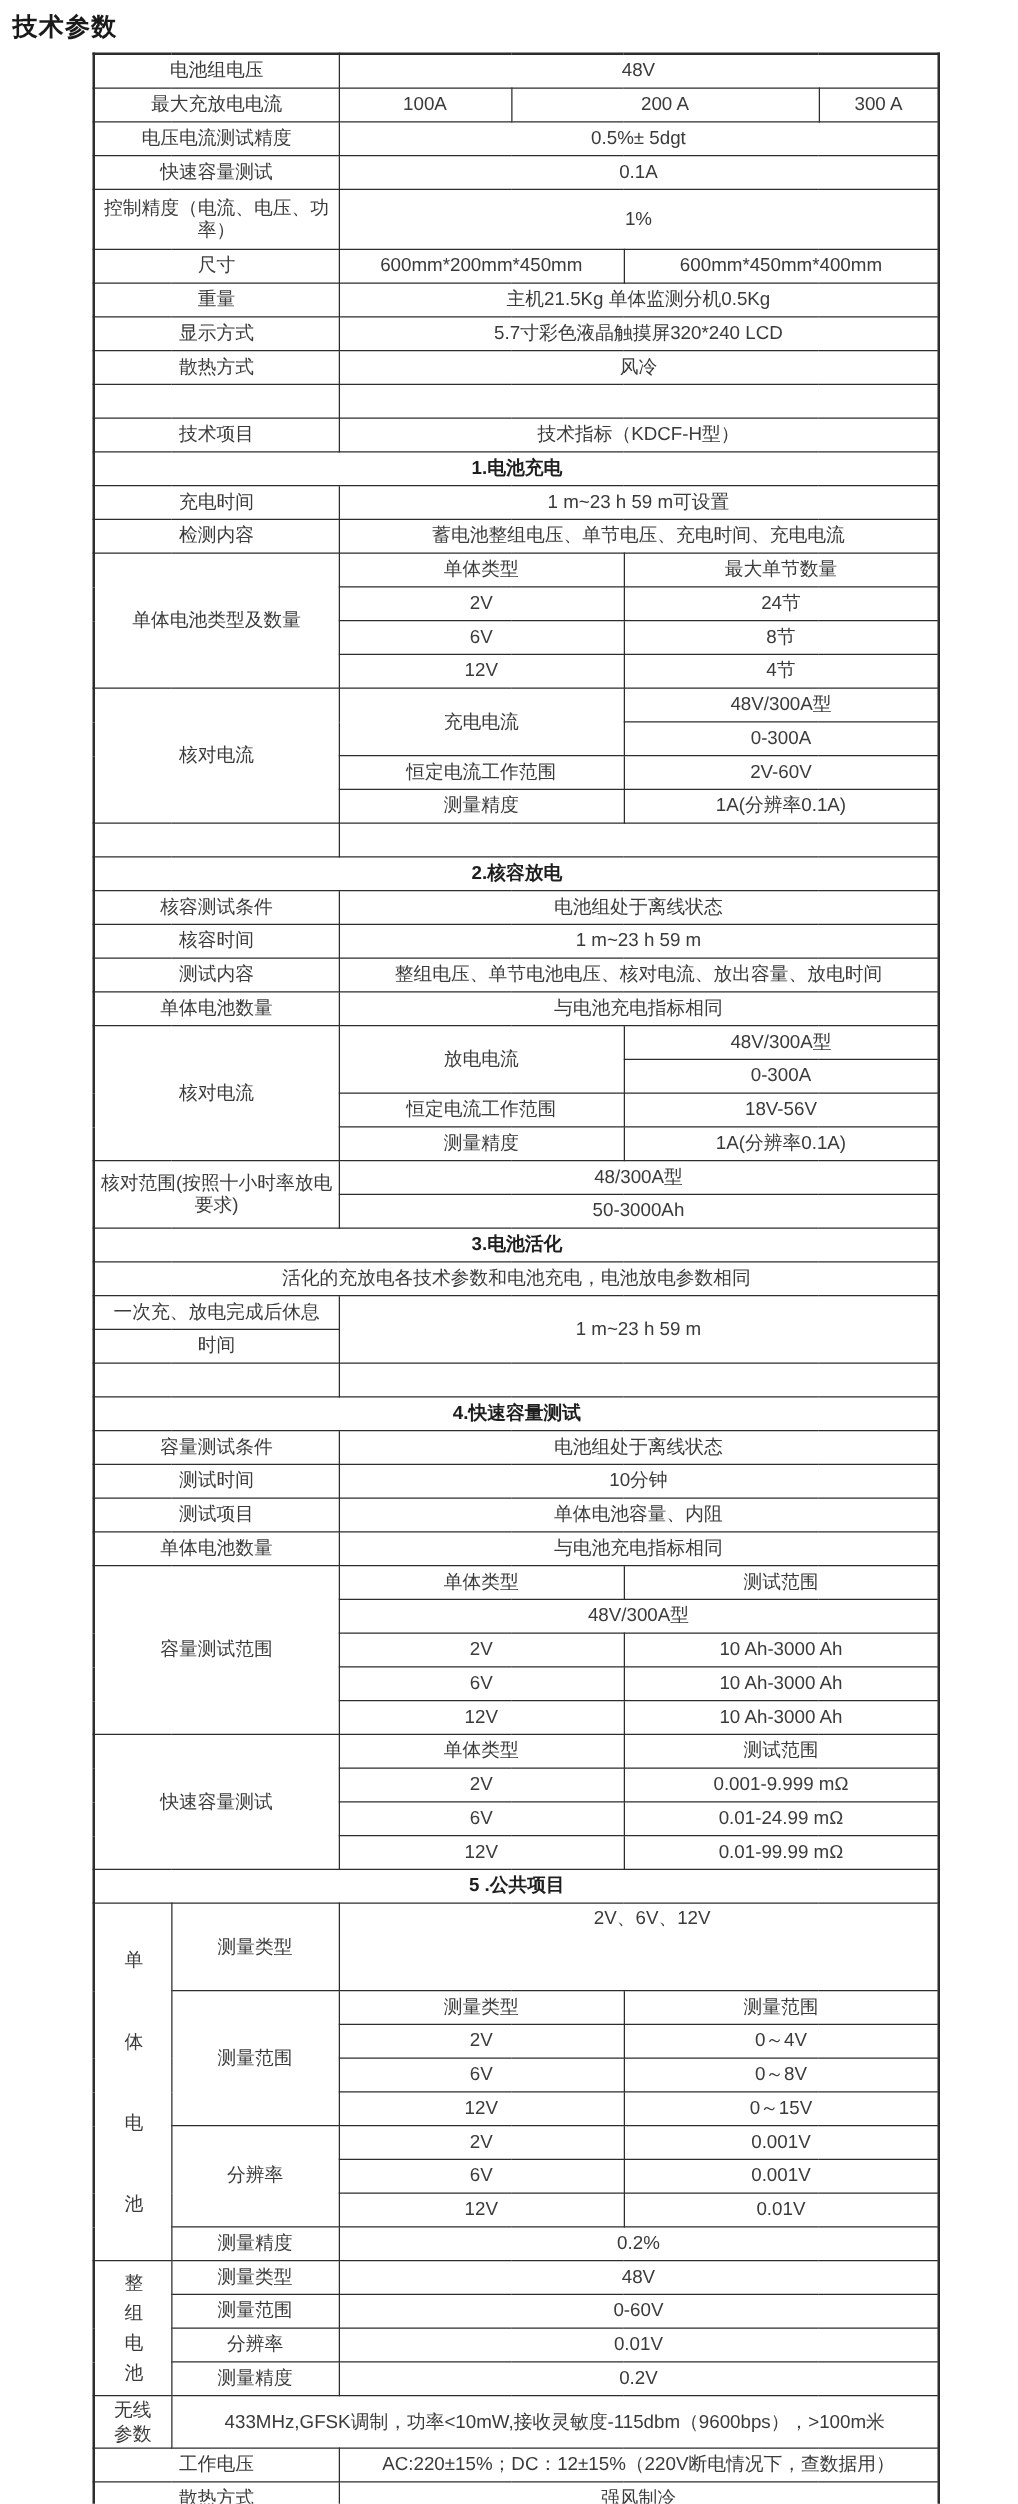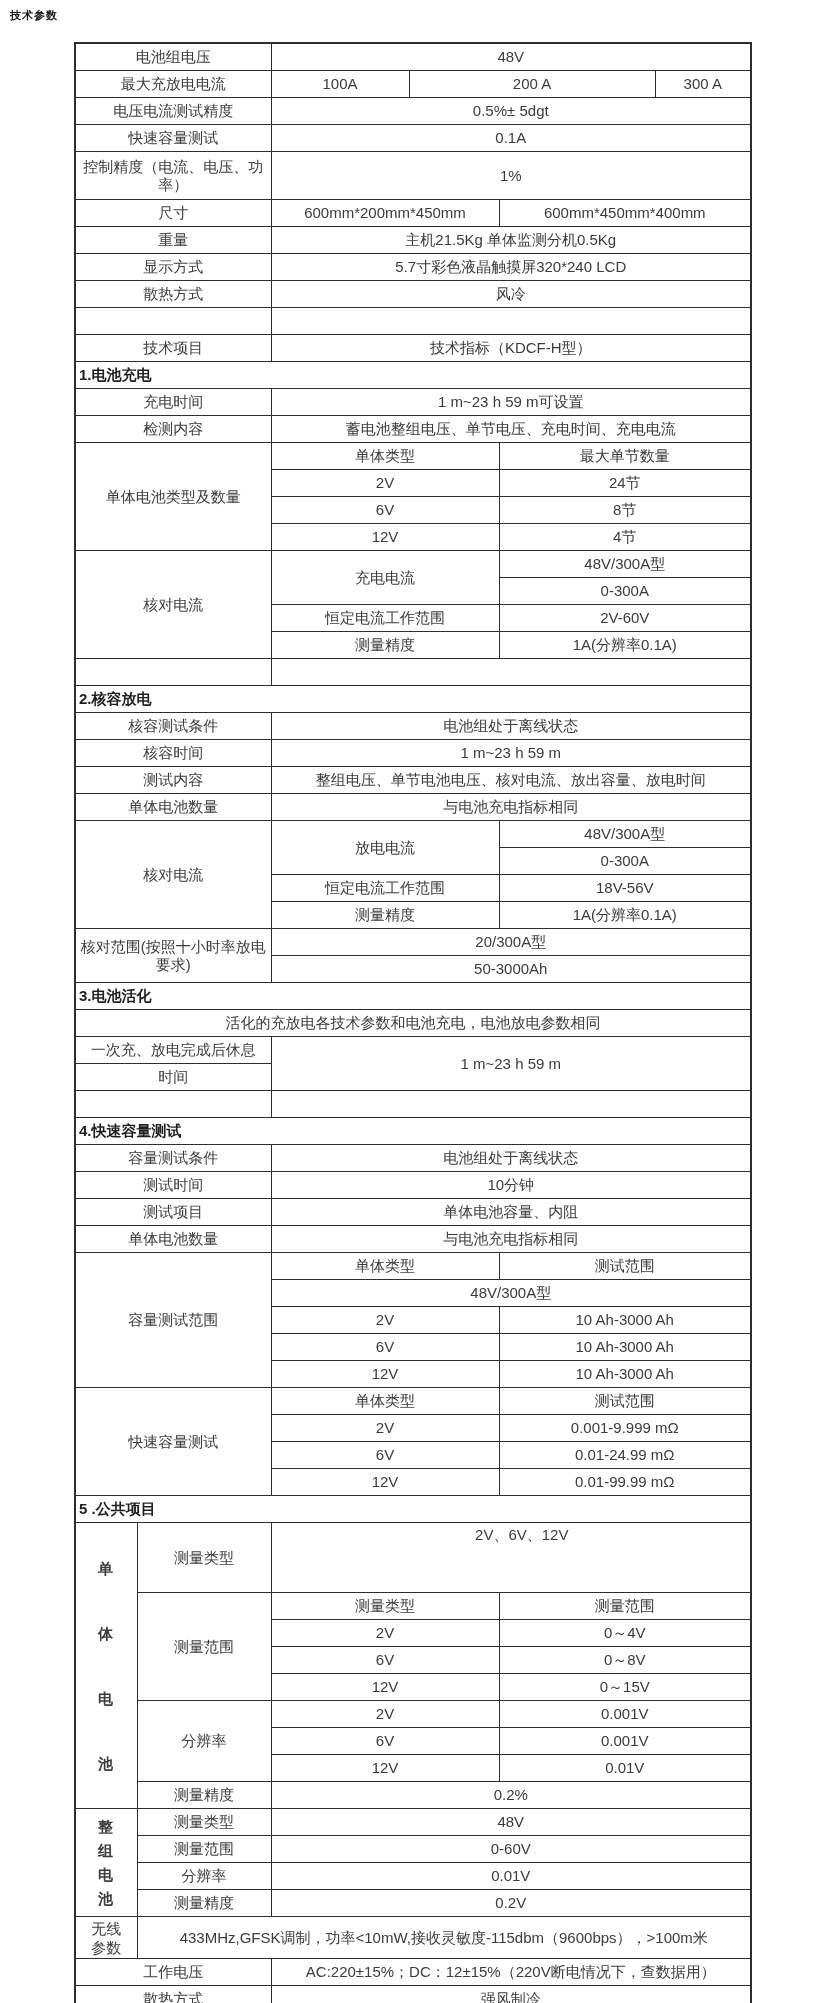--- a/index.html
+++ b/index.html
@@ -3,46 +3,46 @@
 <meta charset="utf-8">
 <style>
   html,body{margin:0;padding:0;background:#ffffff;}
   body{
     width:814px;height:2003px;position:relative;overflow:hidden;
     font-family:"Liberation Sans","DejaVu Sans",sans-serif;
     color:#3b3b3b;
   }
   .page-title{
     position:absolute;left:10px;top:8px;
-    font-size:11px;font-weight:bold;color:#1a1a1a;letter-spacing:1px;
+    font-size:20px;font-weight:bold;color:#1a1a1a;letter-spacing:1px;
   }
   table.spec{
     position:absolute;left:74px;top:42px;
     border-collapse:collapse;table-layout:fixed;width:676px;
     border:2px solid #2d2d2d;
   }
   td{
     border:1px solid #2d2d2d;
     font-size:15px;line-height:1.18;
     text-align:center;vertical-align:middle;
     padding:1px 2px;overflow:hidden;
     height:24px;
   }
   tr{height:24px;}
   tr.h48{height:48px;}
   tr.h42{height:42px;padding-left:37px;}
   tr.h70{height:70px;}
   td.sec{
-    text-align:left;font-weight:bold;color:#1f1f1f;
+    text-align:center;font-weight:bold;color:#1f1f1f;
     padding-left:3px;font-size:15px;
   }
   td.top{vertical-align:top;padding-top:3px;padding-left:24px;}
   .vlabel{
     width:1.1em;margin:0 auto;word-break:break-all;
-    line-height:65px;text-align:left;font-weight:bold;
+    line-height:65px;text-align:right;
   }
   .vlabel.short{line-height:24px;}
   .wrap2{
     width:2.4em;margin:0 auto;word-break:break-all;line-height:19px;
   }
 </style>
 </head>
 <body>
 
 <div class="page-title">技术参数</div>
@@ -185,21 +185,21 @@
   <tr>
     <td colspan="2">恒定电流工作范围</td>
     <td colspan="2">18V-56V</td>
   </tr>
   <tr>
     <td colspan="2">测量精度</td>
     <td colspan="2">1A(分辨率0.1A)</td>
   </tr>
   <tr>
     <td colspan="2" rowspan="2">核对范围(按照十小时率放电要求)</td>
-    <td colspan="4">20/300A型</td>
+    <td colspan="4">48/300A型</td>
   </tr>
   <tr>
     <td colspan="4">50-3000Ah</td>
   </tr>
 
   <tr>
     <td colspan="6" class="sec">3.电池活化</td>
   </tr>
   <tr>
     <td colspan="6">活化的充放电各技术参数和电池充电，电池放电参数相同</td>

